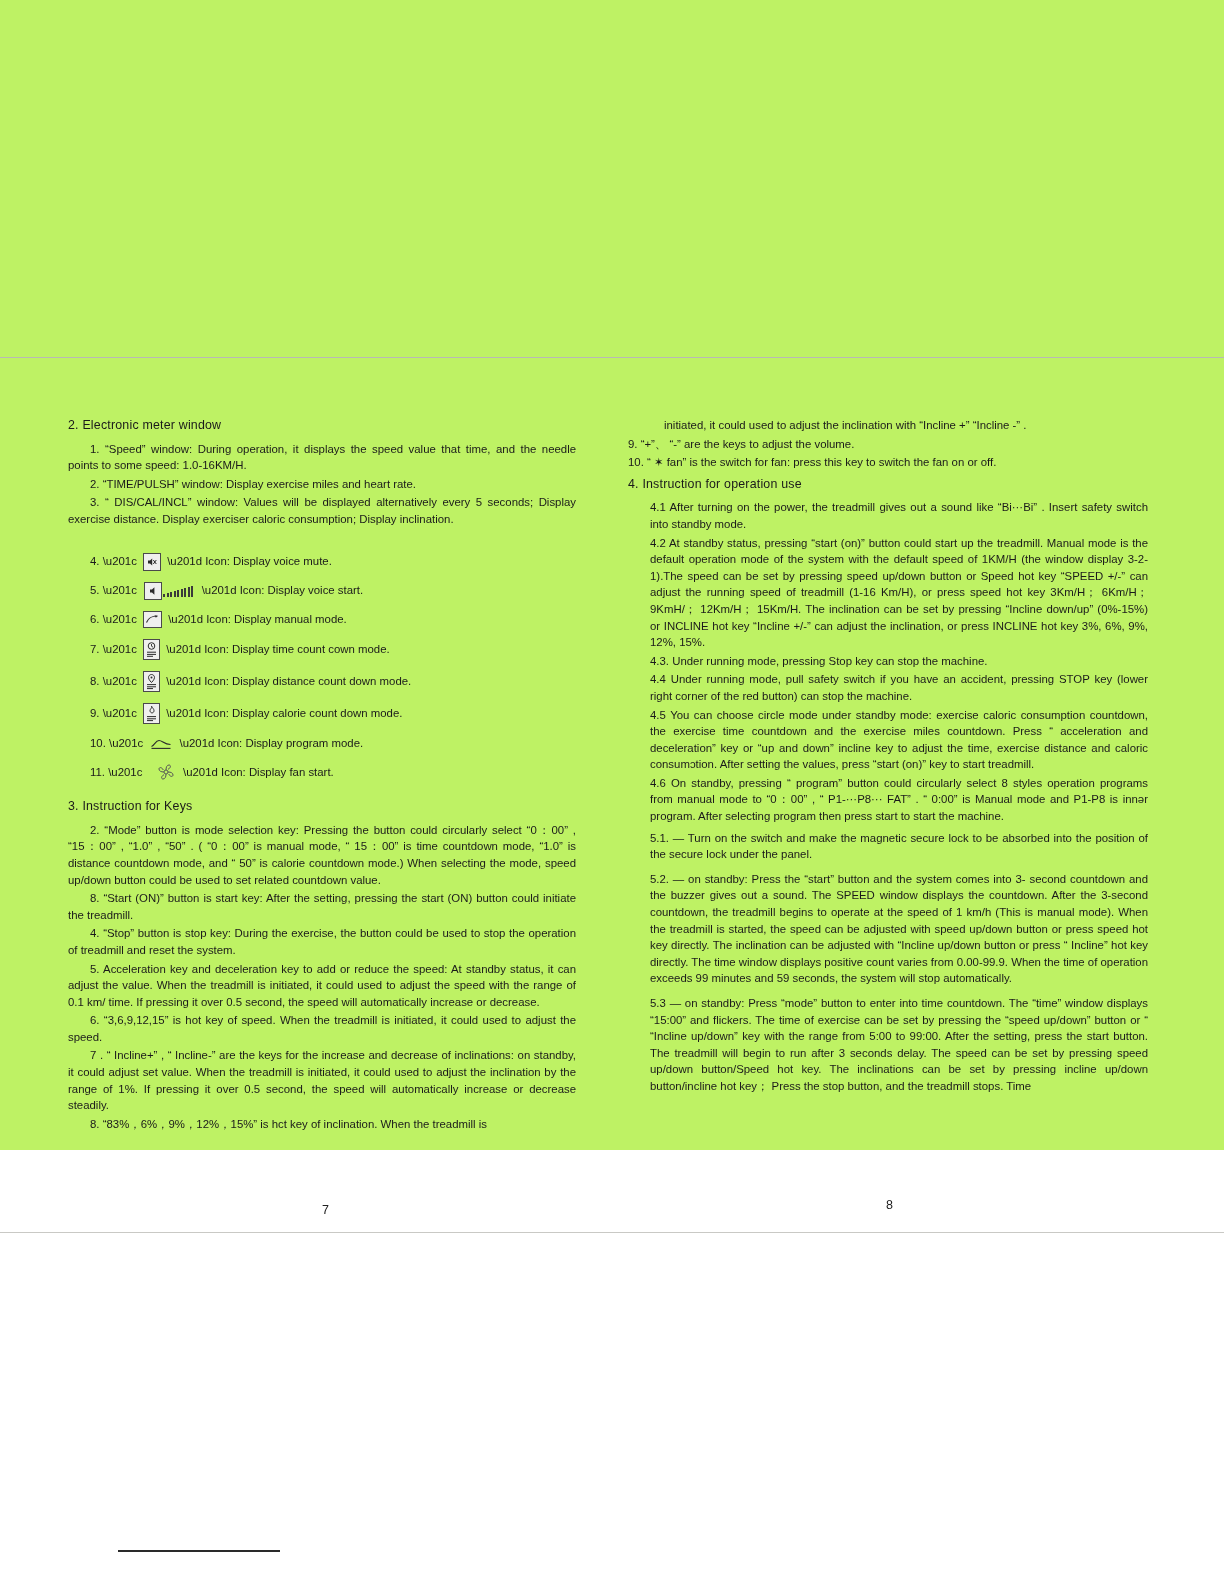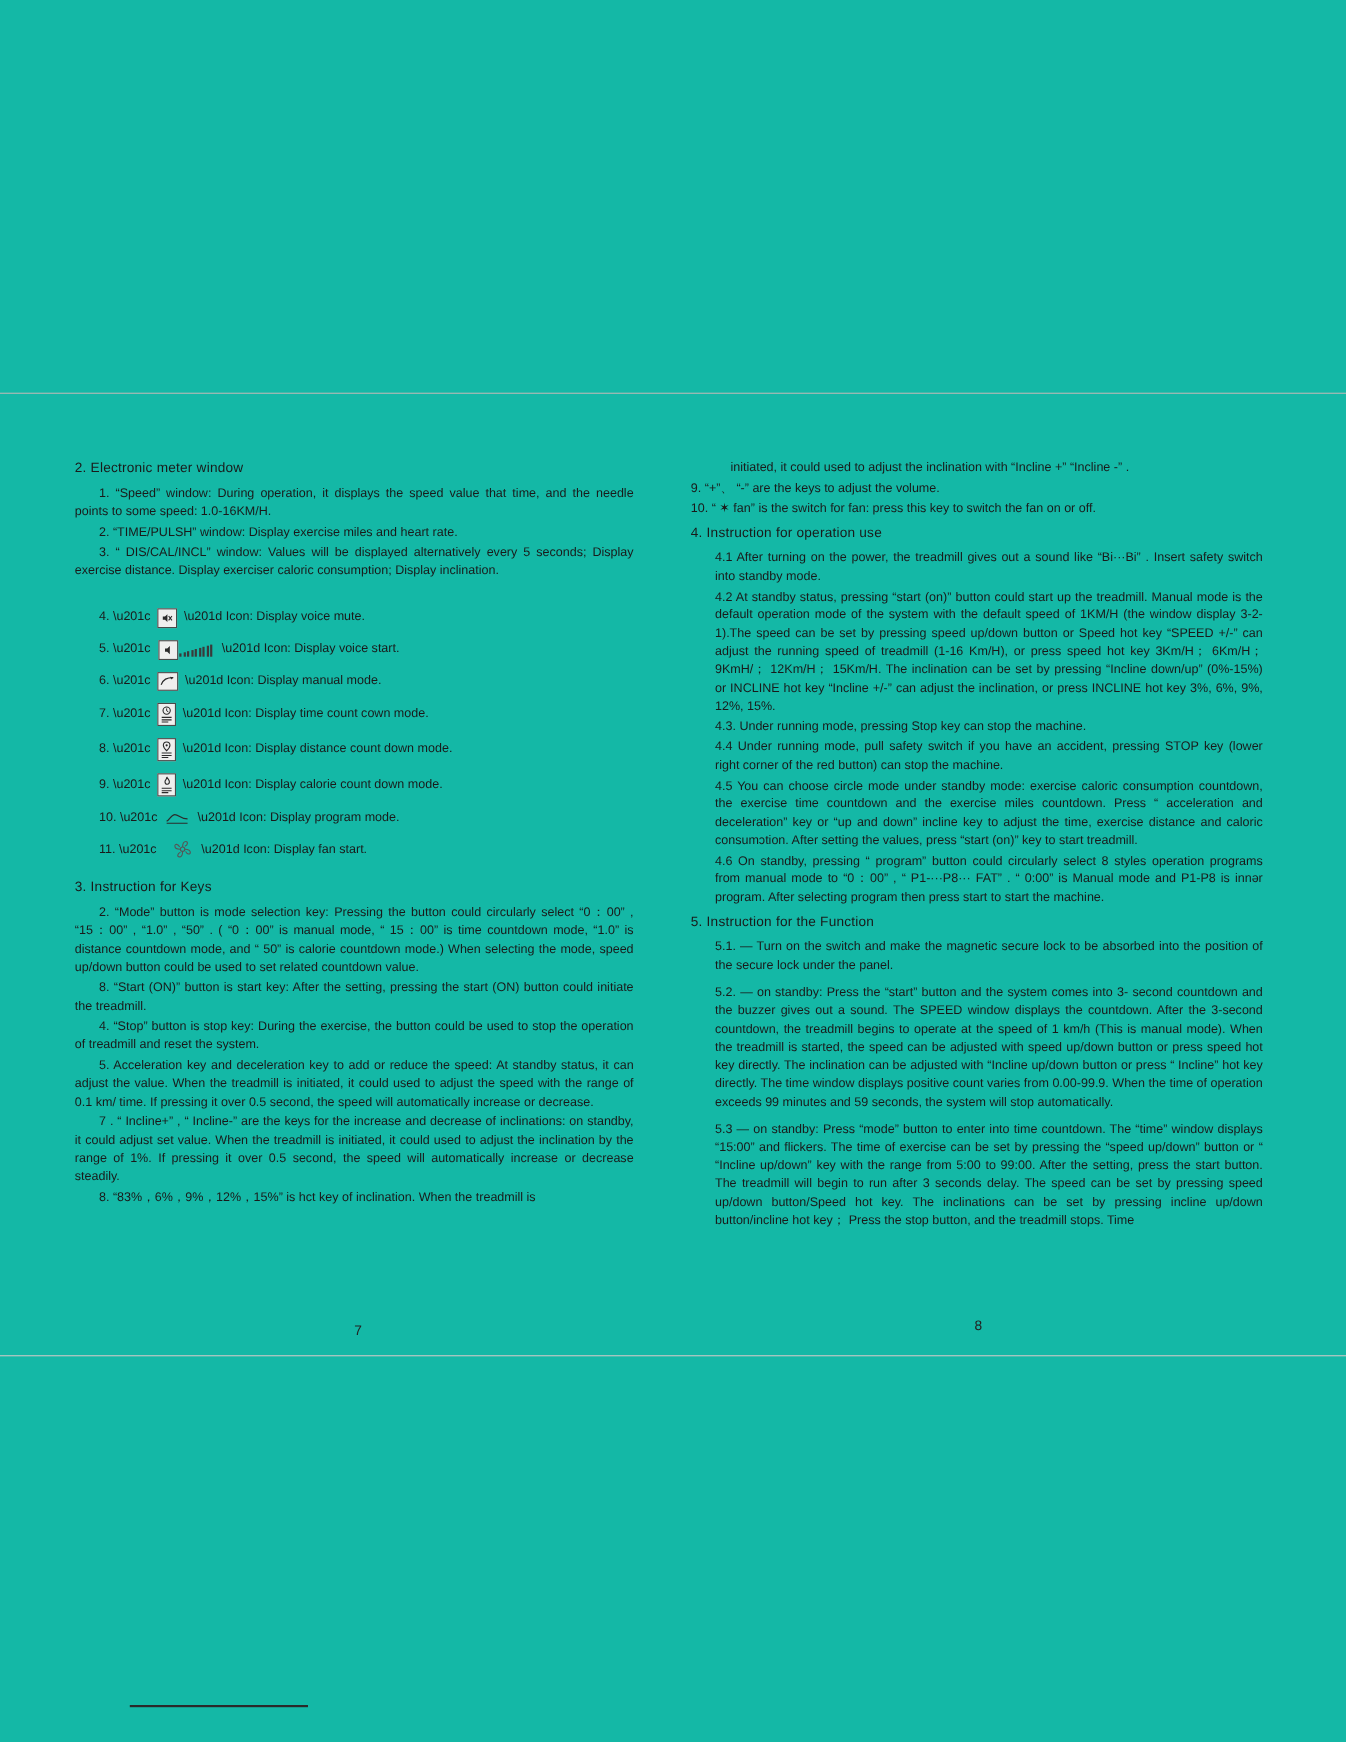--- a/index.html
+++ b/index.html
@@ -11,22 +11,22 @@
     width: 1224px;
     height: 1584px;
     font-family: "Liberation Sans", sans-serif;
     color: #1a1a1a;
     position: relative;
     overflow: hidden;
   }
   .page {
     position: absolute;
     left: 0; top: 0;
-    width: 1224px; height: 1584px;
-    background: #14b8a6;
+    width: 1224px; height: 1150px;
+    background: #bef264;
   }
   
   .rule-top {
     position: absolute;
     left: 0; top: 357px;
     width: 1224px; height: 1px;
     background: #b9b9b5;
   }
   .rule-bottom {
     position: absolute;
@@ -265,40 +265,40 @@
         <span class="num">&nbsp;\u201d&nbsp;</span>
         <span>Icon:  Display fan start.</span>
       </div>
 
       <h3 class="sec" style="margin-top:4px">3. Instruction for Keys</h3>
 
       <p class="ind">2. “Mode”  button  is  mode  selection  key:  Pressing  the  button  could  circularly select  “0：00” ,   “15：00” ,  “1.0” ,  “50” .  ( “0：00”   is  manual  mode,  “ 15：00”  is time countdown mode,  “1.0”  is distance countdown mode,  and  “ 50”  is calorie countdown mode.) When selecting the mode, speed up/down button could be used to set related countdown value.</p>
       <p class="ind">8.  “Start (ON)”   button  is  start  key:  After  the  setting,  pressing  the  start  (ON) button could initiate the treadmill.</p>
       <p class="ind">4.  “Stop”  button  is stop key: During  the exercise,  the  button  could  be used to stop the operation of treadmill and reset the system.</p>
       <p class="ind">5. Acceleration key and deceleration key to add or reduce the speed: At standby status,  it  can adjust the  value.  When the treadmill is  initiated,  it could used to adjust the speed with the range of 0.1 km/ time. If pressing it over 0.5 second, the speed will automatically increase or decrease.</p>
+      <p class="ind">6. “3,6,9,12,15”   is  hot  key  of  speed.  When  the  treadmill  is  initiated,  it  could used to adjust the speed.</p>
       <p class="ind">7 . “ Incline+” ,   “ Incline-”   are  the  keys  for  the  increase  and  decrease  of inclinations: on standby,  it could adjust set value. When the treadmill is initiated, it could used to adjust the inclination by the range of 1%. If pressing it over 0.5 second, the speed will automatically increase or decrease steadily.</p>
       <p class="ind">8. “83%，6%，9%，12%，15%”  is hct key of inclination. When the treadmill is</p>
     </div>
 
     <div class="col col-right">
 
       <p class="ind2" style="text-indent:14px">initiated,  it  could  used  to  adjust  the  inclination  with  “Incline +”   “Incline -” .</p>
       <p>9. “+”、 “-”  are the keys to adjust the volume.</p>
       <p class="gap-sm">10. “ ✶ fan”  is the switch for fan: press this key to switch the fan on or off.</p>
 
       <h3 class="sec">4.  Instruction for operation use</h3>
 
       <p class="ind2">4.1 After turning on the power, the treadmill gives out a sound like  “Bi···Bi” .  Insert safety switch into standby mode.</p>
       <p class="ind2">4.2 At standby status, pressing  “start (on)”  button could start up the treadmill. Manual mode is the default operation mode of the system with the default speed of 1KM/H (the window display 3-2-1).The speed can be set by pressing speed up/down button or Speed hot key  “SPEED +/-”  can adjust the running speed of treadmill (1-16  Km/H),  or  press  speed  hot  key  3Km/H； 6Km/H； 9KmH/； 12Km/H； 15Km/H. The inclination can be set by pressing  “Incline down/up”  (0%-15%) or INCLINE hot key  “Incline +/-”  can adjust the inclination,  or press INCLINE hot key 3%, 6%, 9%, 12%, 15%.</p>
       <p class="ind2">4.3. Under running mode, pressing Stop key can stop the machine.</p>
       <p class="ind2">4.4 Under running mode, pull safety switch if you have an accident, pressing STOP key (lower right corner of the red button) can stop the machine.</p>
       <p class="ind2">4.5 You can choose circle mode under standby mode: exercise caloric consumption countdown, the exercise time countdown and the exercise miles countdown. Press  “ acceleration  and  deceleration”   key  or  “up and down”   incline  key  to  adjust  the time,  exercise  distance  and  caloric  consumɔtion.  After  setting  the  values,  press  “start (on)” key to start treadmill.</p>
       <p class="ind2 gap-sm">4.6  On  standby,  pressing  “ program”   button  could  circularly  select  8  styles operation  programs  from  manual  mode  to  “0：00” ,   “  P1-···P8···  FAT” .   “ 0:00”   is  Manual  mode  and  P1-P8  is  innər  program.  After  selecting  program then press start to start the machine.</p>
 
-      <h3 class="sec">5. Instruction for the Function</h3>
 
       <p class="ind2" style="margin-bottom:8px">5.1. — Turn  on  the  switch  and  make  the  magnetic  secure  lock  to  be  absorbed into the position of the secure lock under the panel.</p>
       <p class="ind2" style="margin-bottom:8px">5.2. — on standby: Press  the  “start”   button  and  the  system  comes  into  3- second countdown and the buzzer gives out a sound. The SPEED window displays the  countdown.  After  the  3-second  countdown,  the  treadmill  begins  to  operate at  the  speed  of  1  km/h  (This  is  manual  mode).  When  the  treadmill  is  started, the  speed  can  be  adjusted  with  speed  up/down  button  or  press  speed  hot  key directly.  The inclination can be adjusted with  “Incline up/down button or press  “ Incline”   hot  key  directly.  The  time  window  displays  positive  count  varies  from 0.00-99.9.  When  the  time  of  operation  exceeds  99  minutes  and  59  seconds, the system will stop automatically.</p>
       <p class="ind2">5.3 — on standby:  Press  “mode”   button  to  enter  into  time  countdown.  The  “time”  window  displays  “15:00”  and flickers. The time of exercise can be set by pressing the  “speed up/down”  button or  “ “Incline up/down”  key with the  range  from  5:00  to  99:00.  After  the  setting,  press  the  start  button.  The treadmill will begin to run after 3 seconds delay. The speed can be set by pressing speed up/down button/Speed hot key. The inclinations can be set by pressing incline up/down button/incline hot key； Press the stop button, and the treadmill stops. Time</p>
     </div>
 
   </div>
 
   <div class="page-num pn-left">7</div>
   <div class="page-num pn-right">8</div>

